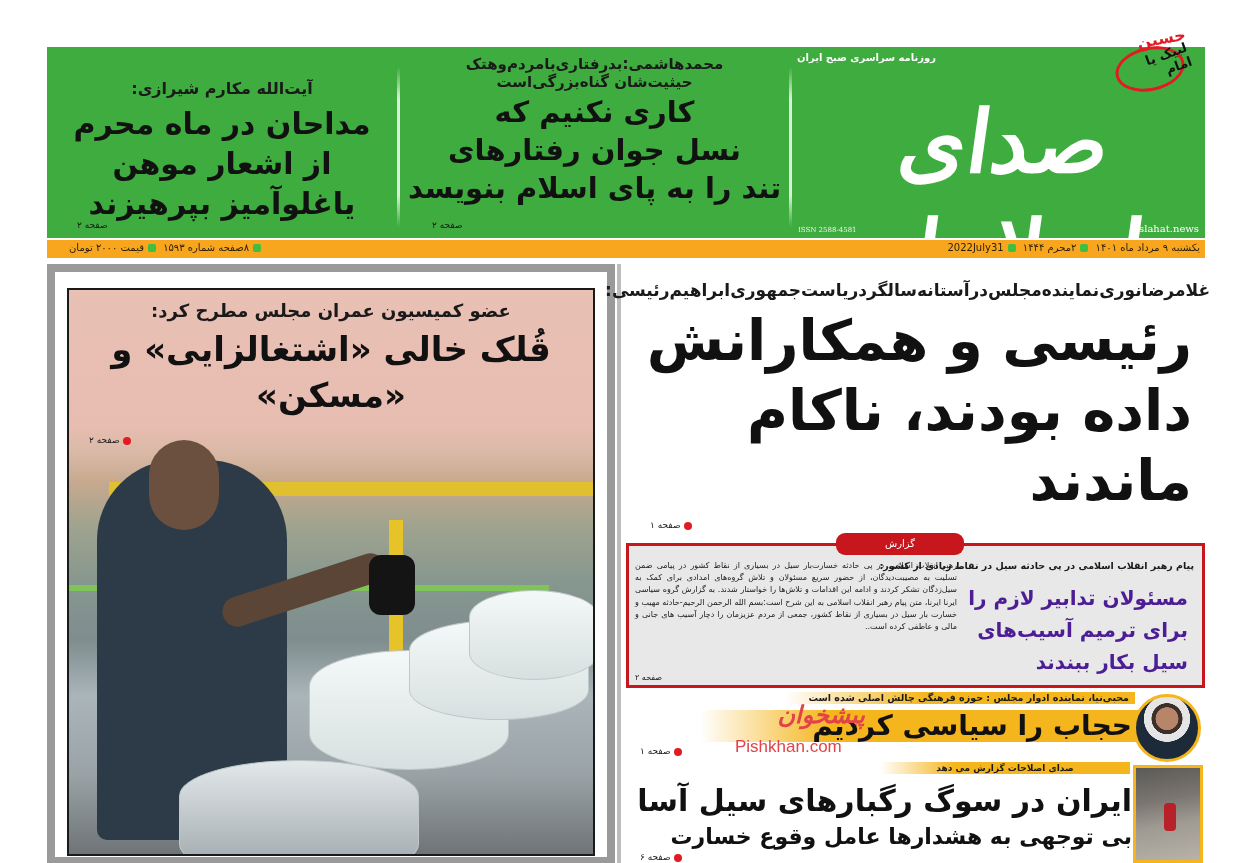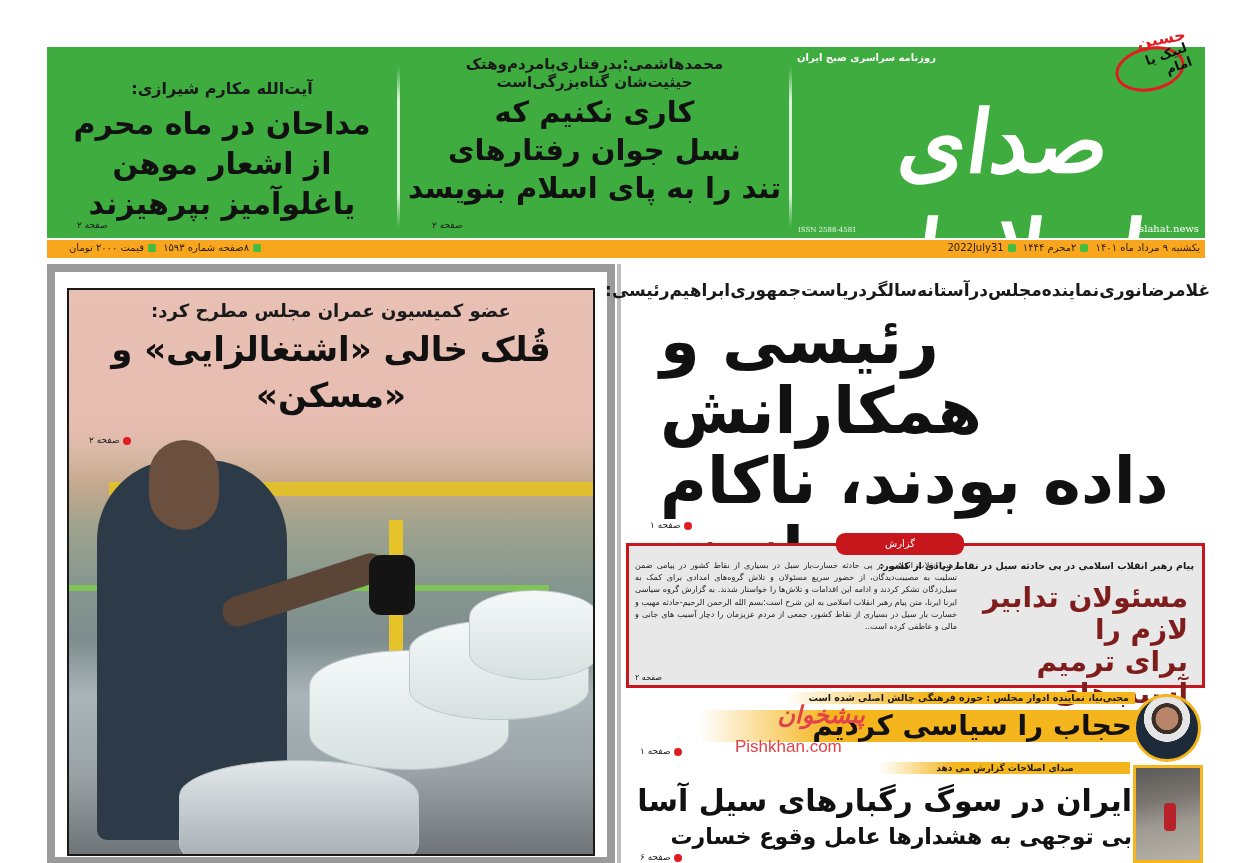--- a/index.html
+++ b/index.html
@@ -46,28 +46,28 @@
   .photo-overlay { position: absolute; left: 0; right: 0; top: 8px; direction: rtl; text-align: center; }
   .photo-kicker { font-weight: bold; font-size: 18px; color: #1a1a1a; line-height: 26px; }
   .photo-title { font-weight: bold; font-size: 34px; color: #111; line-height: 46px; margin-top: 2px; }
   .photo-sub-wrap { margin-top: 4px; }
   .photo-sub { display: inline-block; background: #3fac3f; font-weight: bold; font-size: 21px; color: #111; padding: 0 8px; line-height: 26px; }
   .photo-page { position: absolute; left: 20px; top: 145px; font-size: 9px; color: #1a1a1a; direction: rtl; }
   .dot-red { display: inline-block; width: 8px; height: 8px; background: #e21b22; border-radius: 50%; margin: 0 3px; vertical-align: middle; }
 
   
   .main-kicker { position: absolute; left: 632px; top: 280px; width: 578px; direction: rtl; text-align: right; font-weight: bold; font-size: 17px; color: #1a1a1a; white-space: nowrap; }
-  .main-title { position: absolute; left: 660px; top: 306px; width: 560px; direction: rtl; text-align: left; font-weight: bold; font-size: 64px; line-height: 70px; color: #111; }
+  .main-title { position: absolute; left: 632px; top: 306px; width: 560px; direction: rtl; text-align: right; font-weight: bold; font-size: 56px; line-height: 70px; color: #111; }
   .main-page { position: absolute; left: 650px; top: 520px; font-size: 9px; direction: rtl; }
 
   
   .report { position: absolute; left: 626px; top: 543px; width: 579px; height: 145px; border: 3px solid #c8161d; background: #e8e8e8; }
   .report-tab { position: absolute; left: 207px; top: -13px; width: 128px; height: 22px; background: #c8161d; border-radius: 9px; color: #fff; font-size: 10px; text-align: center; line-height: 22px; direction: rtl; }
   .report-kicker { position: absolute; right: 8px; top: 14px; direction: rtl; font-weight: bold; font-size: 9.5px; color: #1a1a1a; white-space: nowrap; }
-  .report-title { position: absolute; right: 14px; top: 36px; width: 220px; direction: rtl; text-align: right; font-weight: bold; font-size: 28px; line-height: 32px; color: #7f1d1d; }
+  .report-title { position: absolute; right: 14px; top: 36px; width: 220px; direction: rtl; text-align: right; font-weight: bold; font-size: 20px; line-height: 32px; color: #4c1d95; }
   .report-body { position: absolute; left: 6px; top: 14px; width: 322px; direction: rtl; text-align: justify; font-size: 8px; line-height: 12.2px; color: #1a1a1a; }
   .report-page { position: absolute; left: 6px; bottom: 3px; font-size: 8px; direction: rtl; }
 
   
   .hijab-kicker { position: absolute; left: 785px; top: 692px; width: 350px; direction: rtl; text-align: right; font-size: 9.5px; font-weight: bold; color: #1a1a1a; background: linear-gradient(to left, #f5b51c 0%, #f5b51c 60%, rgba(245,181,28,0) 100%); line-height: 12px; padding: 0 6px; white-space: nowrap; }
   .hijab-band { position: absolute; left: 700px; top: 710px; width: 440px; height: 32px; background: linear-gradient(to left, #f5b51c 0%, #f5b51c 70%, rgba(245,181,28,0) 100%); }
   .hijab-title { position: absolute; left: 760px; top: 706px; width: 372px; direction: rtl; text-align: right; font-weight: bold; font-size: 28px; color: #111; line-height: 40px; white-space: nowrap; }
   .avatar { position: absolute; left: 1133px; top: 694px; width: 68px; height: 68px; border-radius: 50%; border: 3px solid #f5b51c;
             background: radial-gradient(circle at 50% 35%, #b8846a 0 22%, #3b2f2a 23% 30%, #e5e5e5 31% 45%, #1d2a3a 46%); }
   .watermark { position: absolute; left: 735px; top: 700px; width: 130px; height: 60px; }

